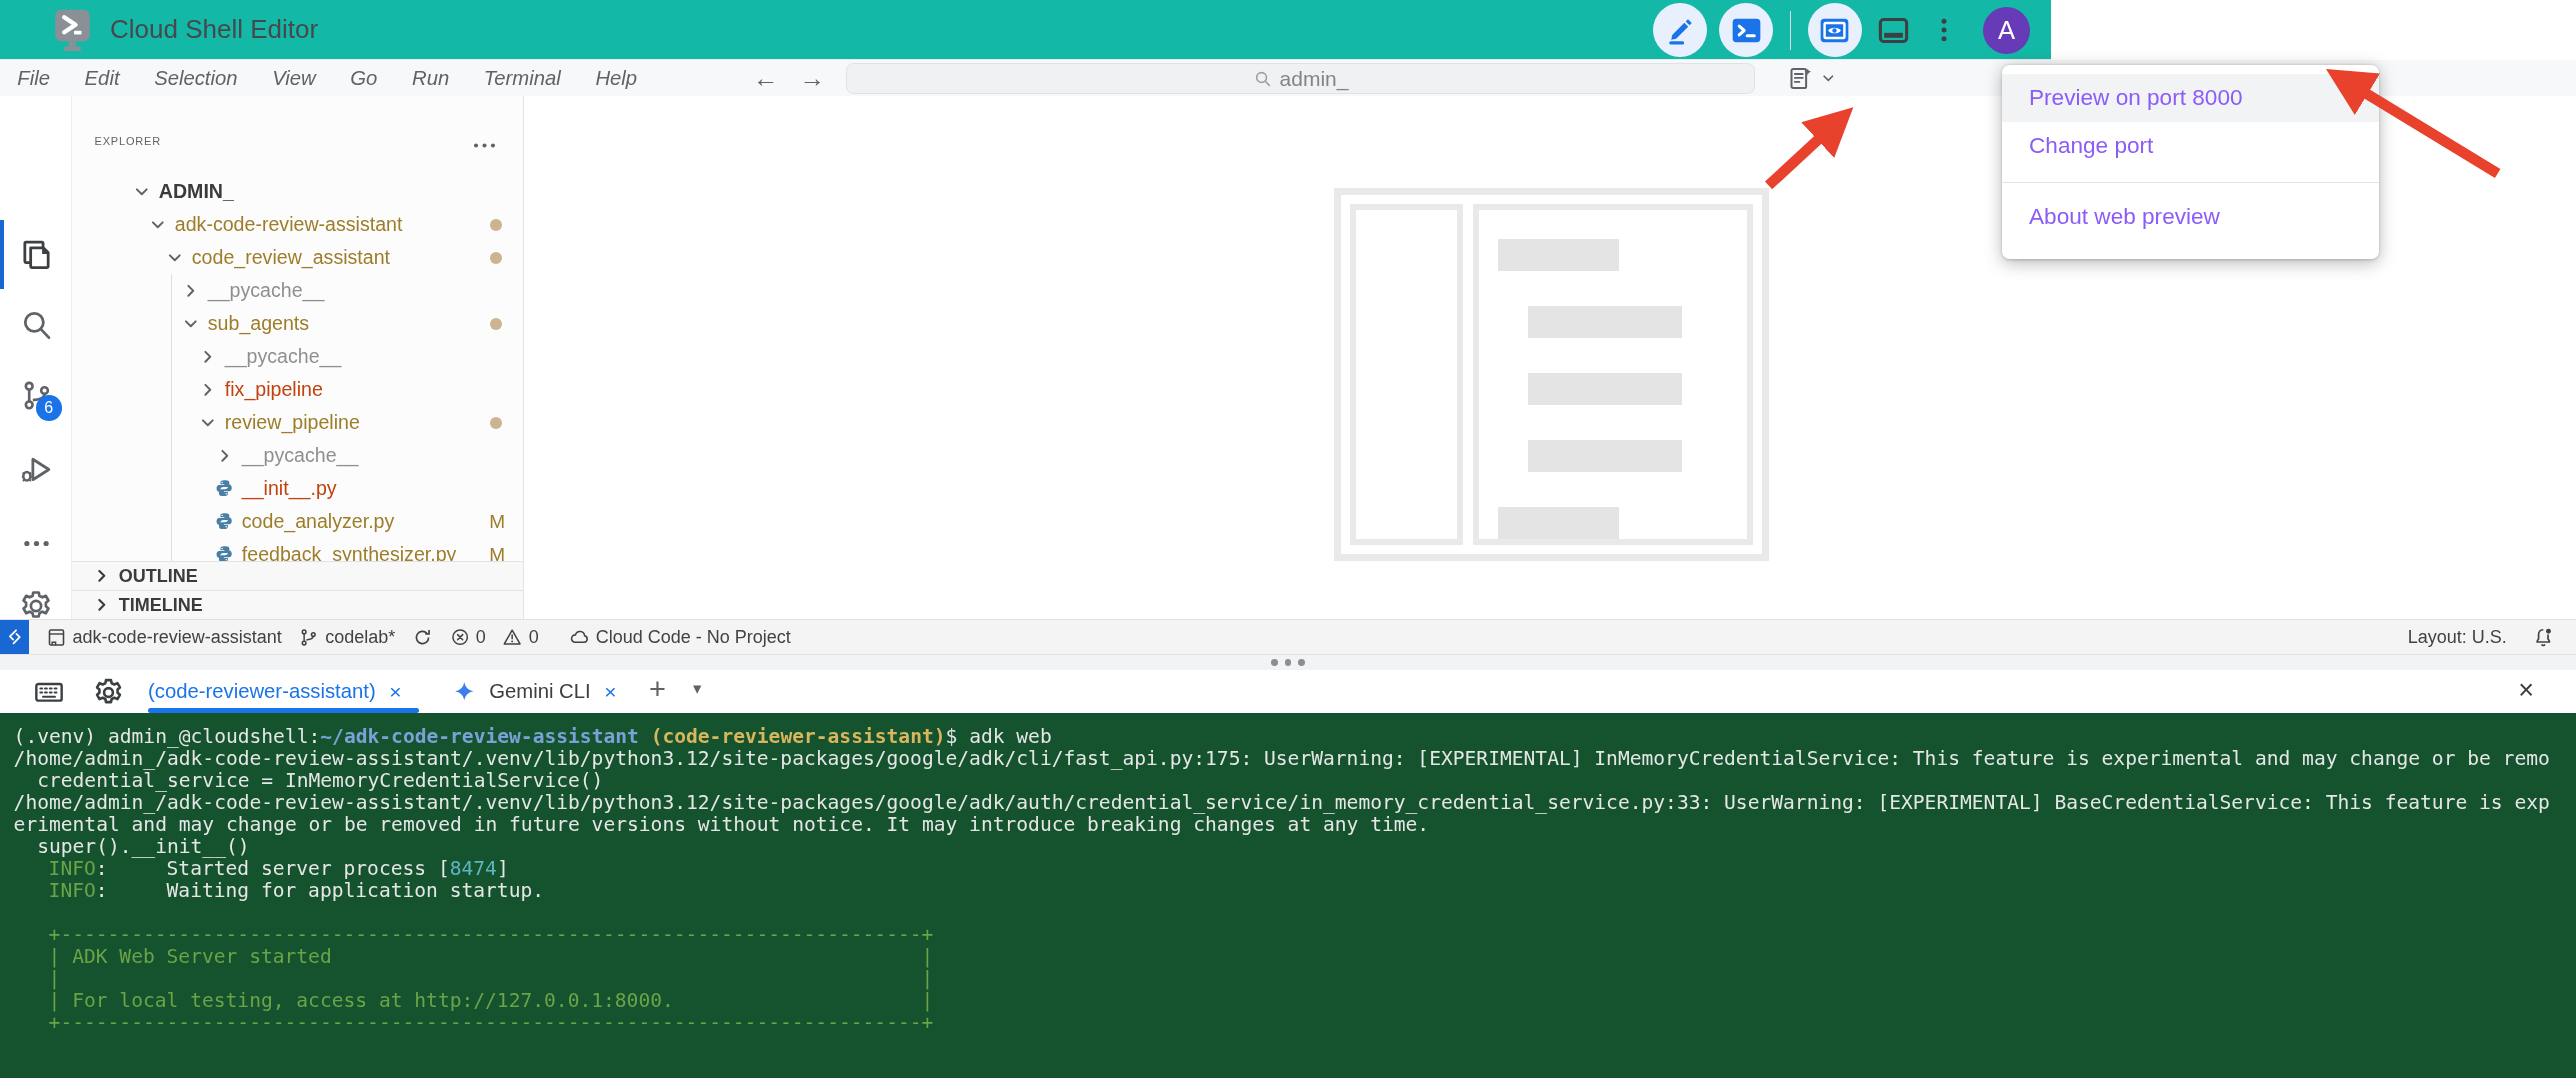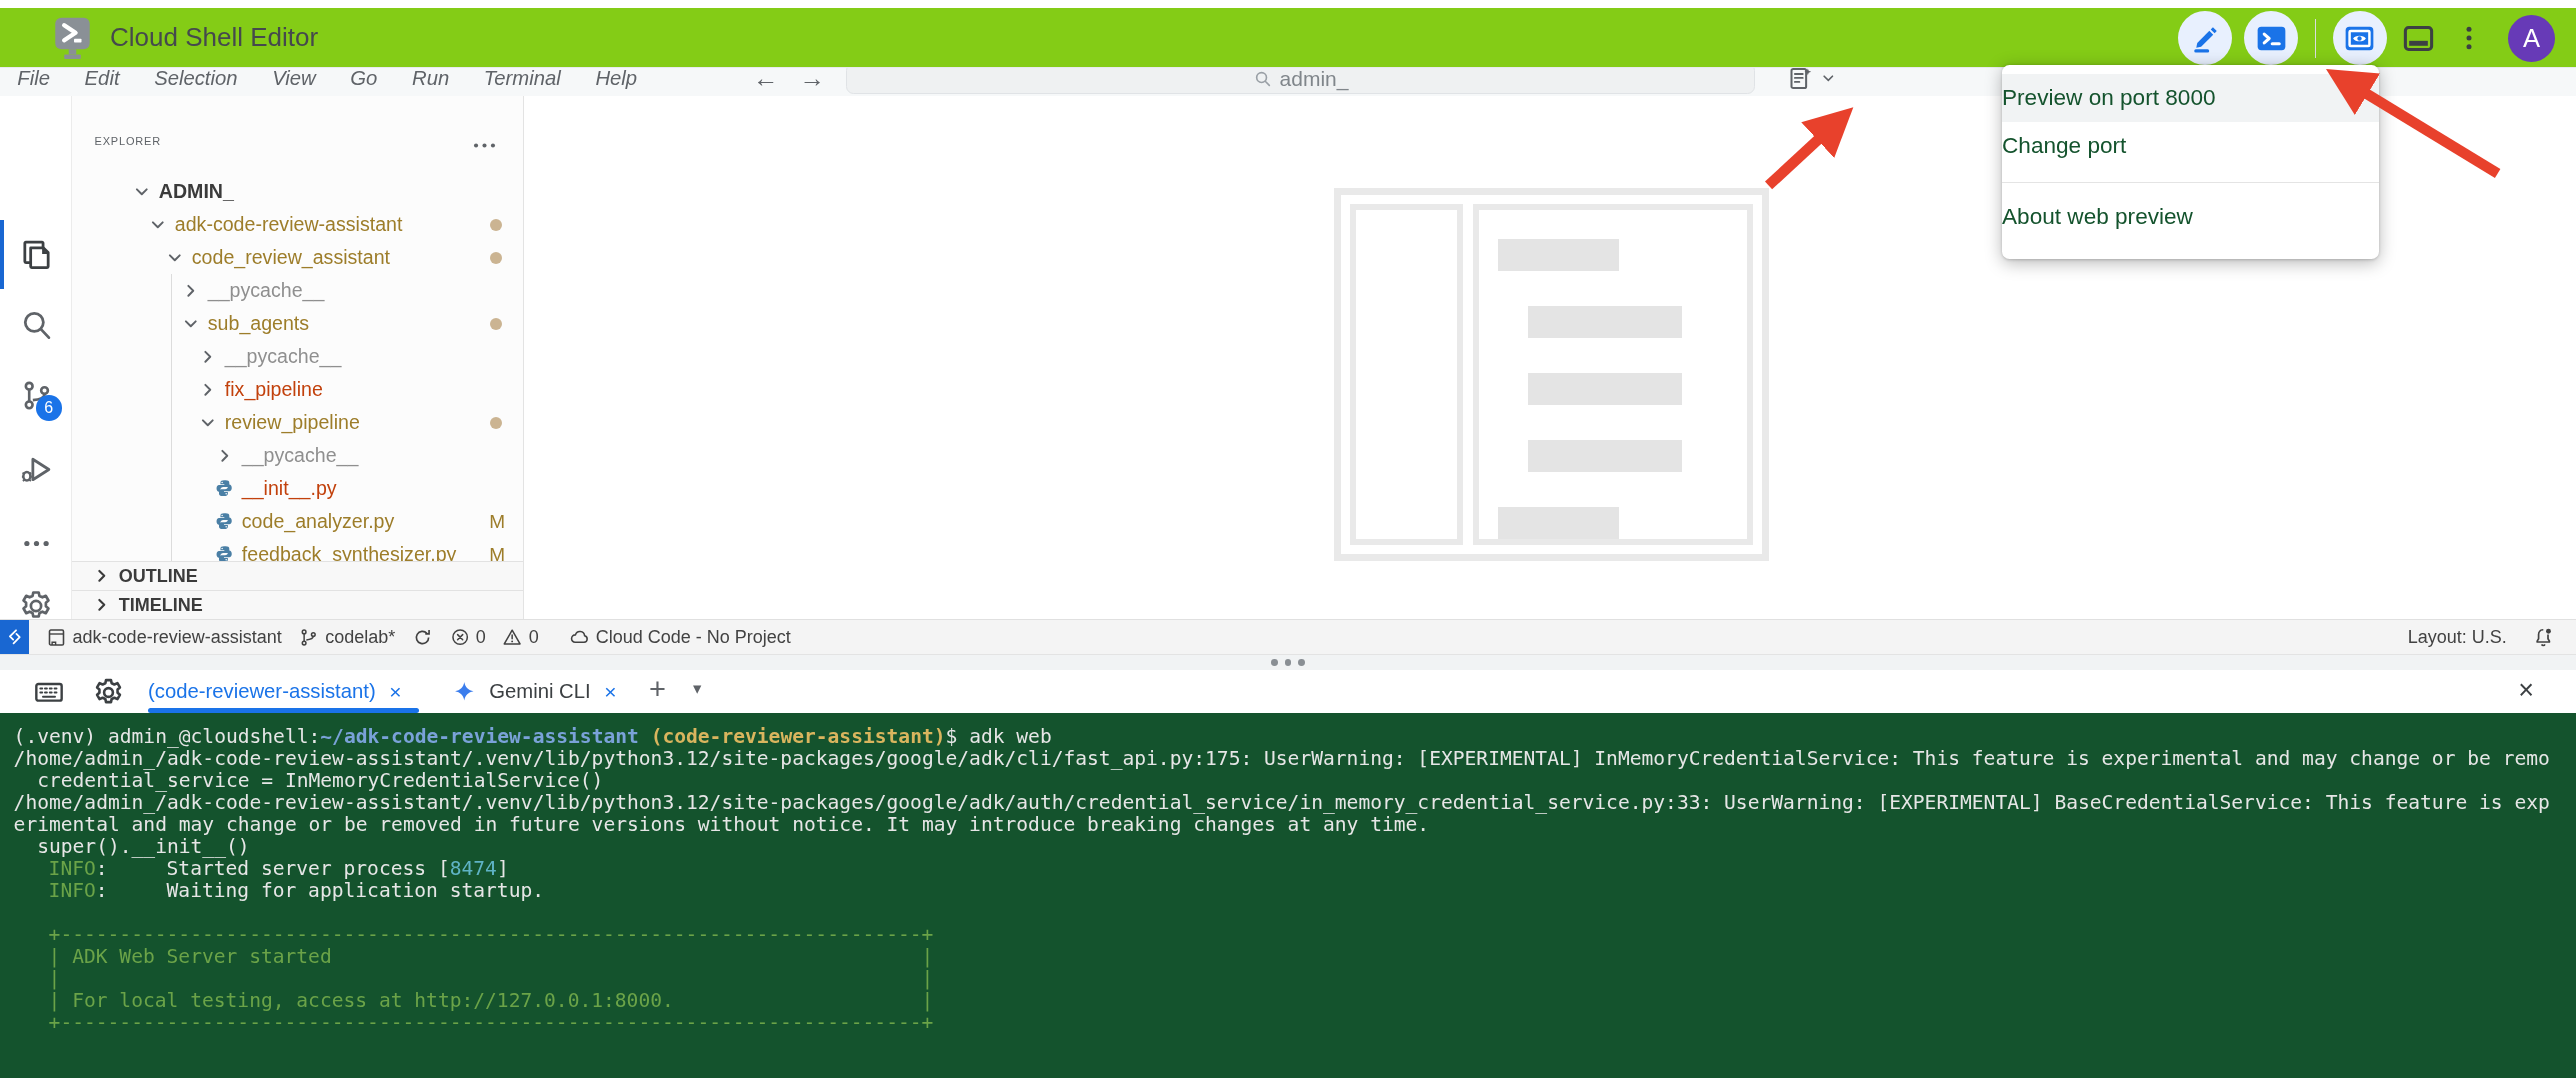--- a/index.html
+++ b/index.html
@@ -1,21 +1,21 @@
 <!DOCTYPE html>
 <html style="font-size:12px"><head>
 <meta charset="utf-8">
 <style>
   * { margin:0; padding:0; box-sizing:border-box; }
   html,body { background:#ffffff; }
   #app { position:relative; width:2576px; height:1079px; overflow:hidden;
          font-family:"Liberation Sans", sans-serif; background:#fff; }
 
   
-  .header { position:absolute; left:0; top:8px; width:2576px; height:60px; background:#84cc16;
+  .header { position:absolute; left:0; top:0; width:2051px; height:60px; background:#14b8a6;
             border-bottom:0.8px solid #e8eaed; display:flex; align-items:center; z-index:5; }
   .logo { margin-left:53px; width:39px; height:44px; position:relative; }
   .app-title { margin-left:18px; font-size:26px; color:#45494d; }
   .header-right { position:absolute; right:21px; top:0; height:60px; display:flex; align-items:center; gap:12px; }
   .icon-circle { width:54px; height:54px; border-radius:50%; background:#e8f0fe; display:flex; align-items:center; justify-content:center; }
   .icon-plain { width:39px; height:39px; display:flex; align-items:center; justify-content:center; }
   .vdiv { width:1.5px; height:39px; background:#dadce0; margin:0 4.5px; }
   .avatar { width:47px; height:47px; border-radius:50%; background:#673ab7; color:#fff; font-size:25.6px;
             display:flex; align-items:center; justify-content:center; margin-left:7.5px; }
 
@@ -93,21 +93,21 @@
   .tline { font-family:"DejaVu Sans Mono", monospace; font-size:19.6px; line-height:22px; white-space:pre; color:#e6e6e6; }
   .tline .w { color:#e6e6e6; }
   .tline .b { color:#7aa2d8; font-weight:bold; }
   .tline .y { color:#d9b55e; font-weight:bold; }
   .tline .g { color:#6ba348;margin-left:35px; }
   .tline .c { color:#5fb3c5; }
 
   
   .menu-card { position:absolute; left:2002px; top:65px; width:377px; height:194px; background:#fff; border-radius:7.5px;
                box-shadow:0 3.8px 16.6px rgba(0,0,0,0.28), 0 0.8px 3px rgba(0,0,0,0.18); z-index:55; padding-top:9px; }
-  .mc-item { height:48px; line-height:48px; font-size:22.6px; color:#14532d; }
+  .mc-item { height:48px; line-height:48px; padding-left:27px; font-size:22.6px; color:#8b5cf6; }
   .mc-item.hl { background:#f1f3f4; }
   .mc-div { height:0.8px; background:#e4e4e4; margin:12px 0 10.5px 0; }
 
   .overlay-svg { position:absolute; left:0; top:0; z-index:60; pointer-events:none; }
 </style>
 </head>
 <body>
 
 <div id="app">
 

